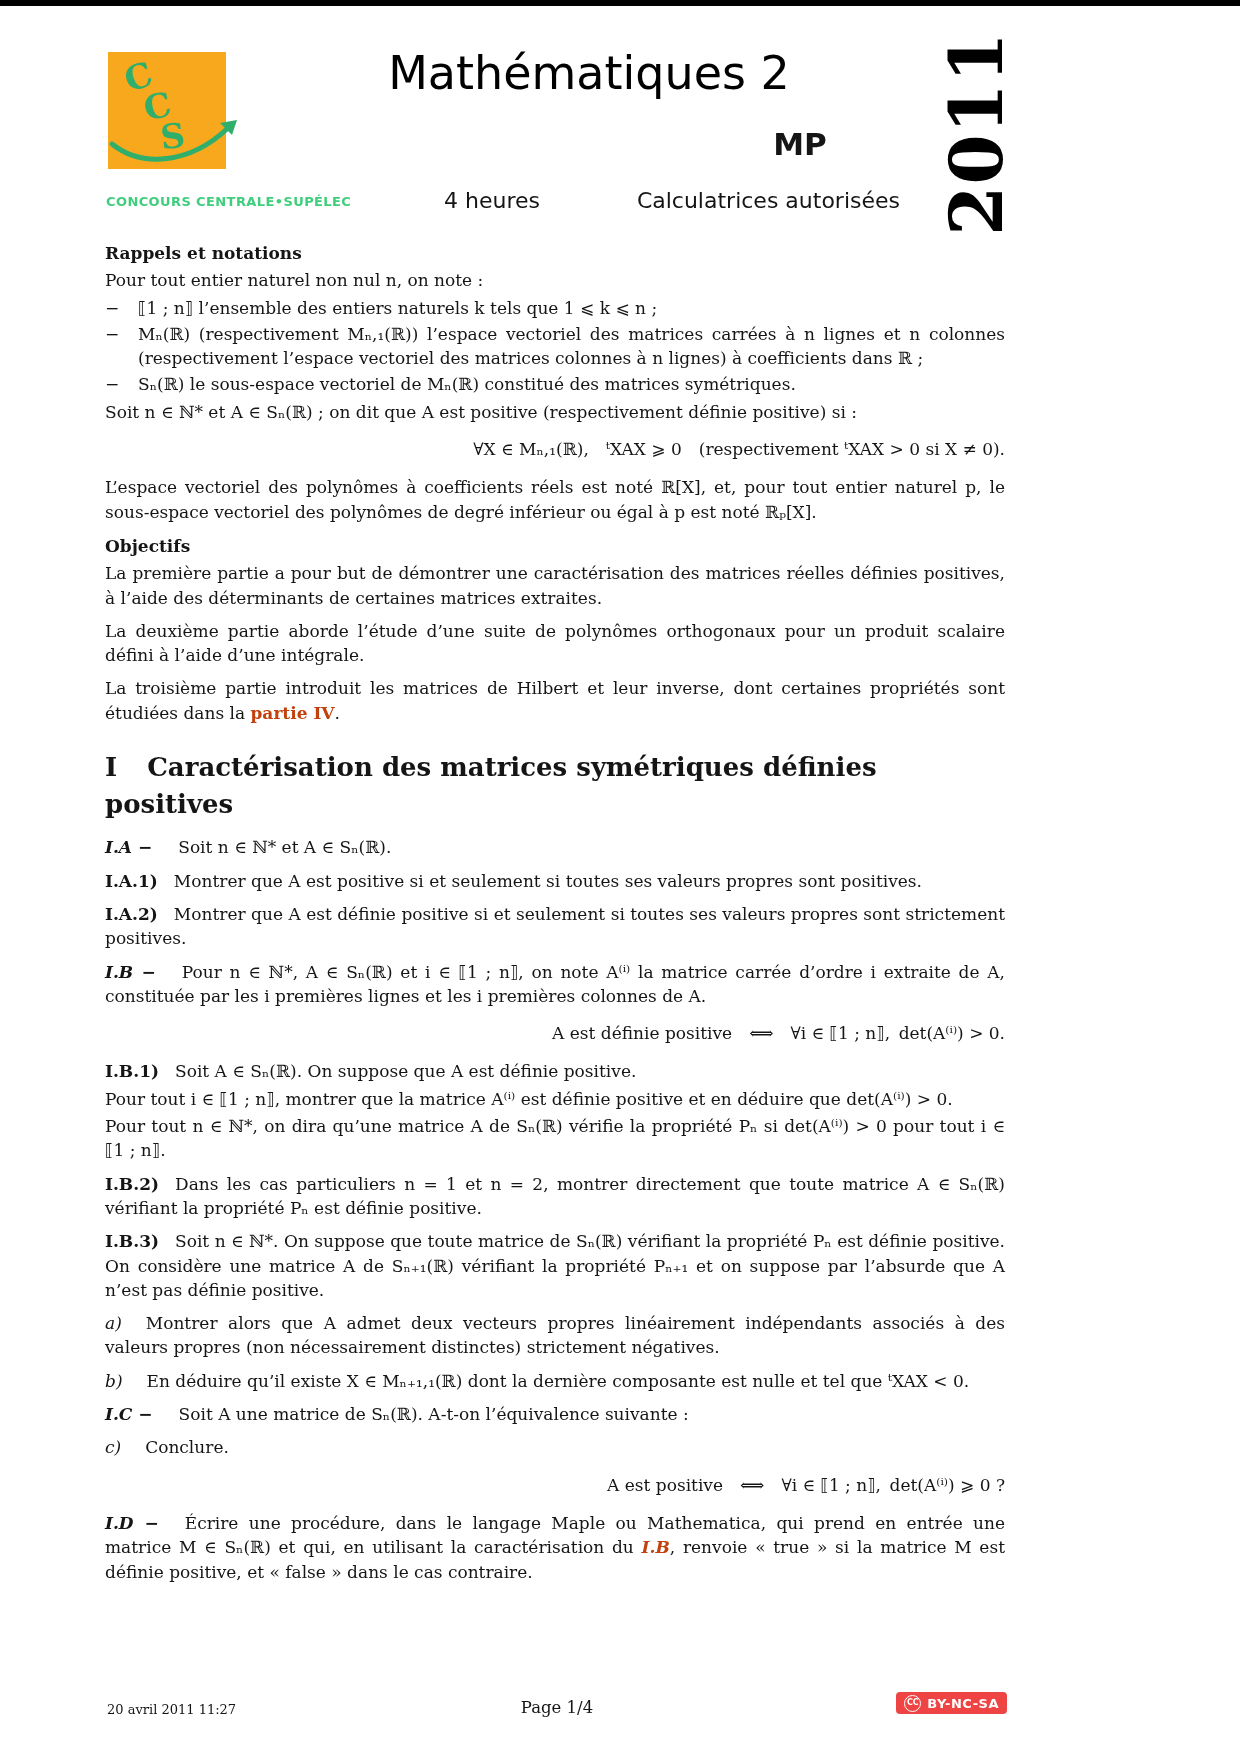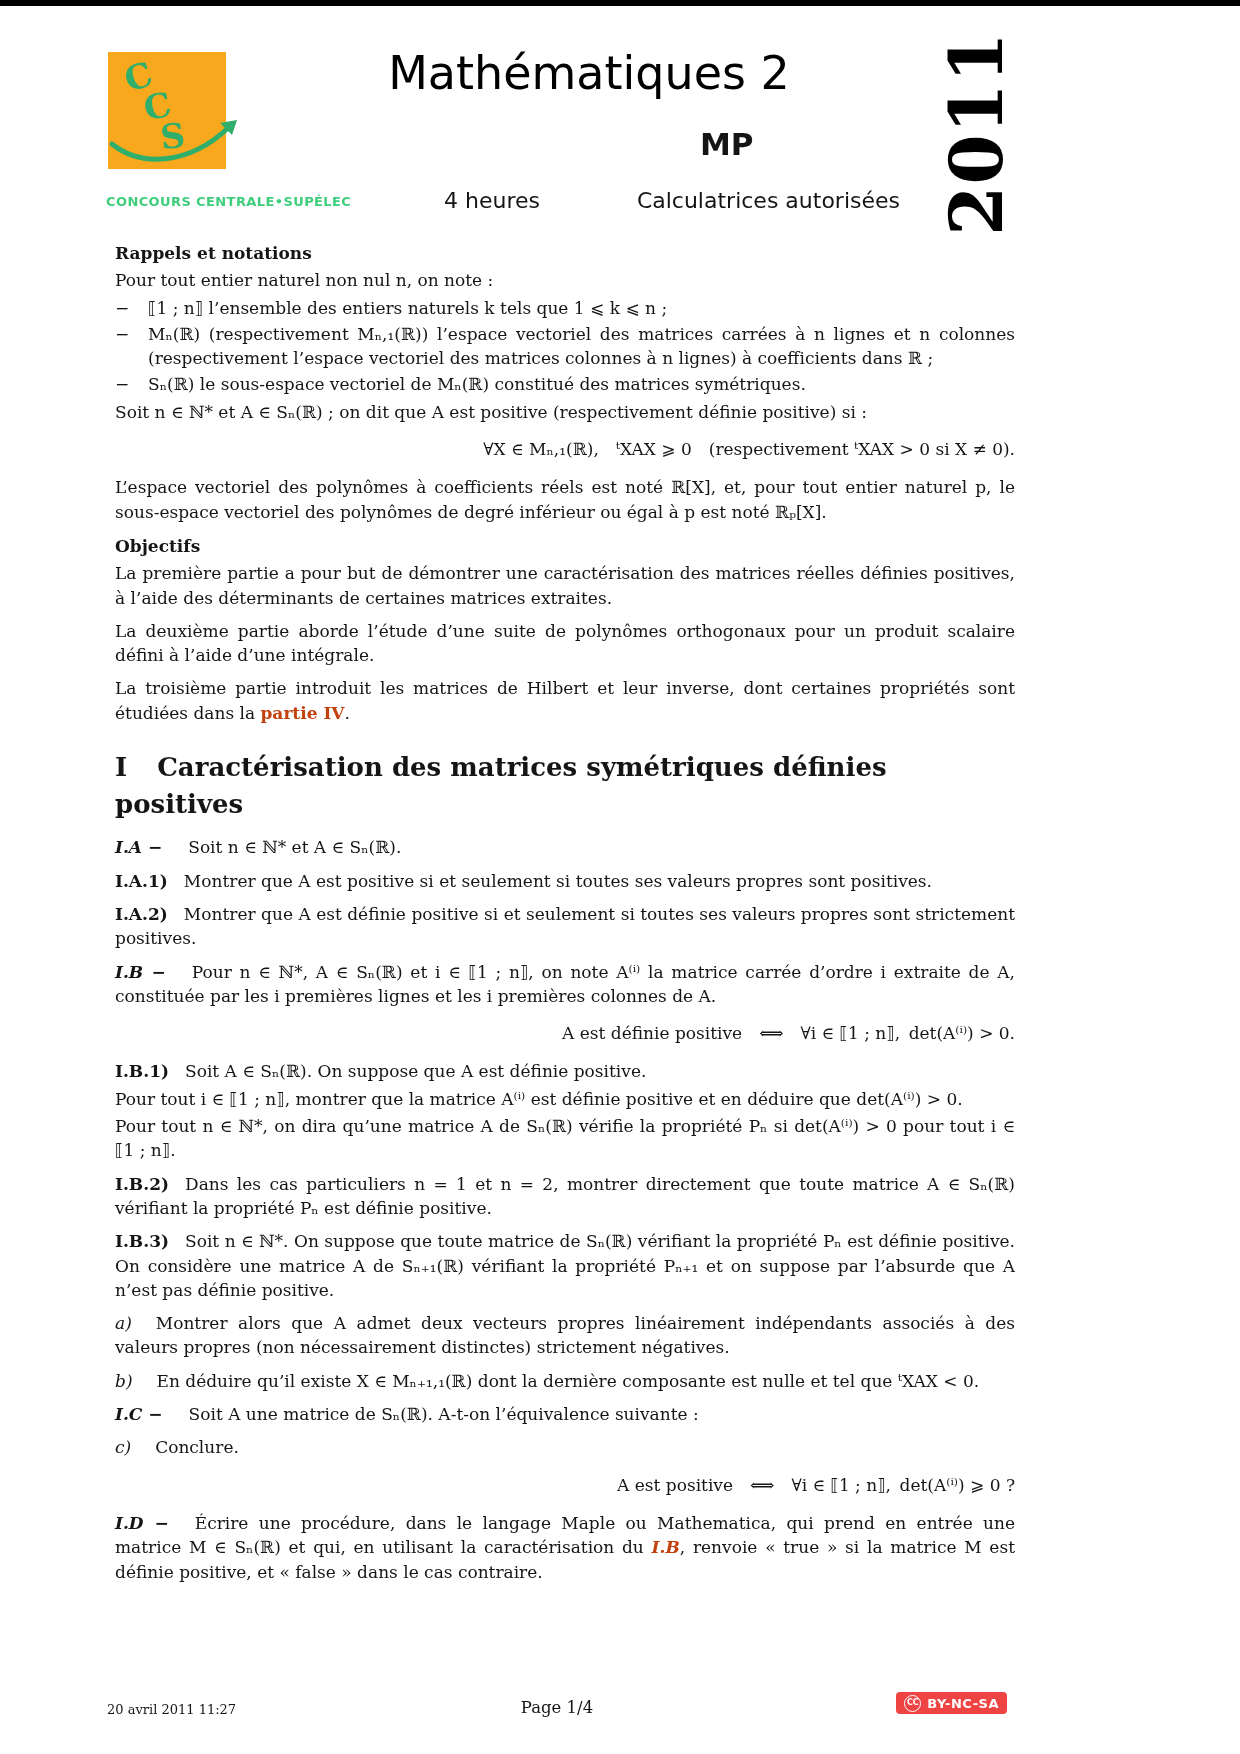--- a/index.html
+++ b/index.html
@@ -6,33 +6,33 @@
   .page{position:relative;width:1240px;height:1754px;background:#ffffff;overflow:hidden;
         font-family:"DejaVu Serif","DejaVu Sans",serif;color:#151515;margin:0 auto;}
   .top-bar{position:absolute;top:0;left:0;width:100%;height:6px;background:#000;}
 
   
   .logo{position:absolute;left:108px;top:52px;}
   .logo-caption{position:absolute;left:106px;top:194px;font-family:"DejaVu Sans",sans-serif;
                 font-weight:bold;font-size:13px;color:#3FCE7C;letter-spacing:.4px;white-space:nowrap;}
   .title{position:absolute;left:240px;top:42px;width:690px;margin:4px;text-align:center;
          font-family:"DejaVu Sans",sans-serif;font-weight:400;font-size:46px;color:#000;}
-  .track{position:absolute;left:700px;top:126px;width:200px;text-align:left;
+  .track{position:absolute;left:700px;top:126px;width:200px;text-align:center;
          font-family:"DejaVu Sans",sans-serif;font-weight:bold;font-size:31px;}
   .duration{position:absolute;left:402px;top:188px;width:180px;text-align:center;
             font-family:"DejaVu Sans",sans-serif;font-size:22px;}
   .calc{position:absolute;left:610px;top:188px;width:290px;text-align:right;
         font-family:"DejaVu Sans",sans-serif;font-size:22px;}
   .year{position:absolute;top:48px;right:226px;width:76px;height:170px;
         display:flex;align-items:center;justify-content:center;}
   .year span{transform:rotate(-90deg);white-space:nowrap;
              font-family:"DejaVu Serif",serif;font-weight:bold;font-size:72px;letter-spacing:1px;color:#000;}
 
   
-  .content{position:absolute;top:241px;left:115px;width:900px;font-size:17px;line-height:1.43;
+  .content{position:absolute;top:241px;left:105px;width:900px;font-size:17px;line-height:1.43;
            text-align:justify;}
   .content p{margin:3px 0;}
   .bold-head{font-weight:bold;margin:10px 0 2px !important;}
   .bold-head.first{margin-top:0 !important;}
   .li{display:flex;margin:0 0 2px;}
   .marker{width:33px;flex:none;}
   .li-text{flex:1;text-align:justify;}
   .display{text-align:right;margin:13px 0 14px;}
   .part-heading{font-size:26px;font-weight:bold;margin:24px 0 12px;font-family:"DejaVu Serif",serif;
                 text-align:left;}

